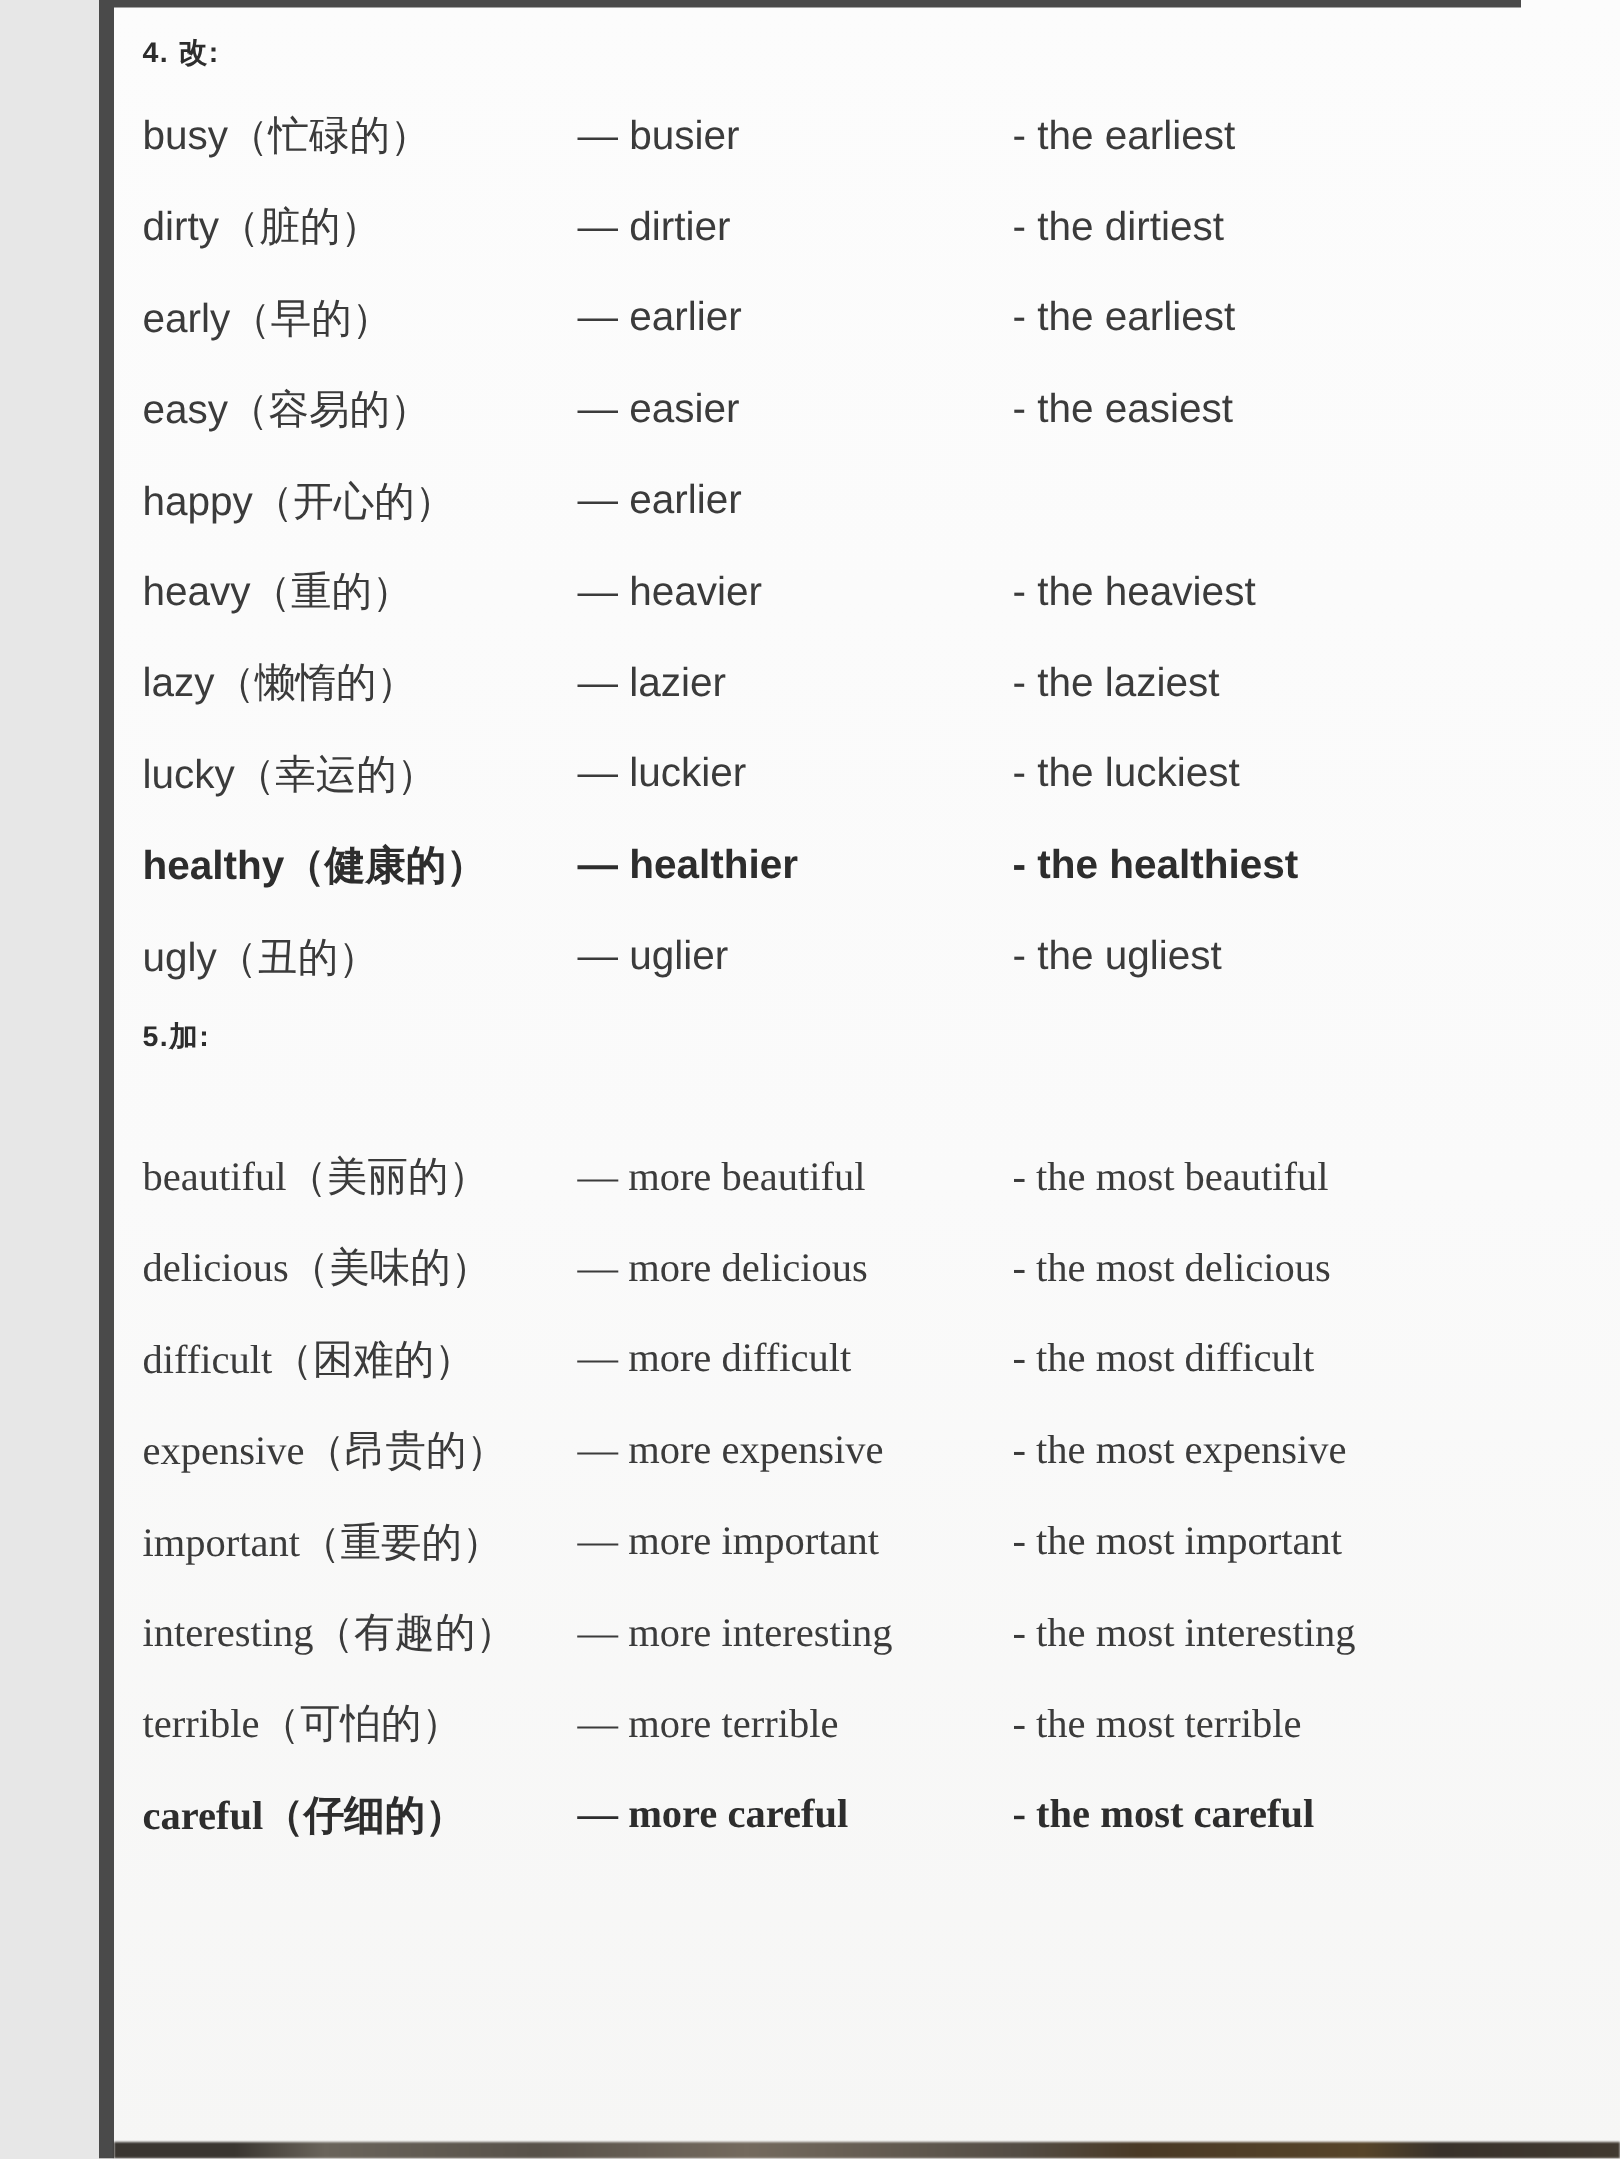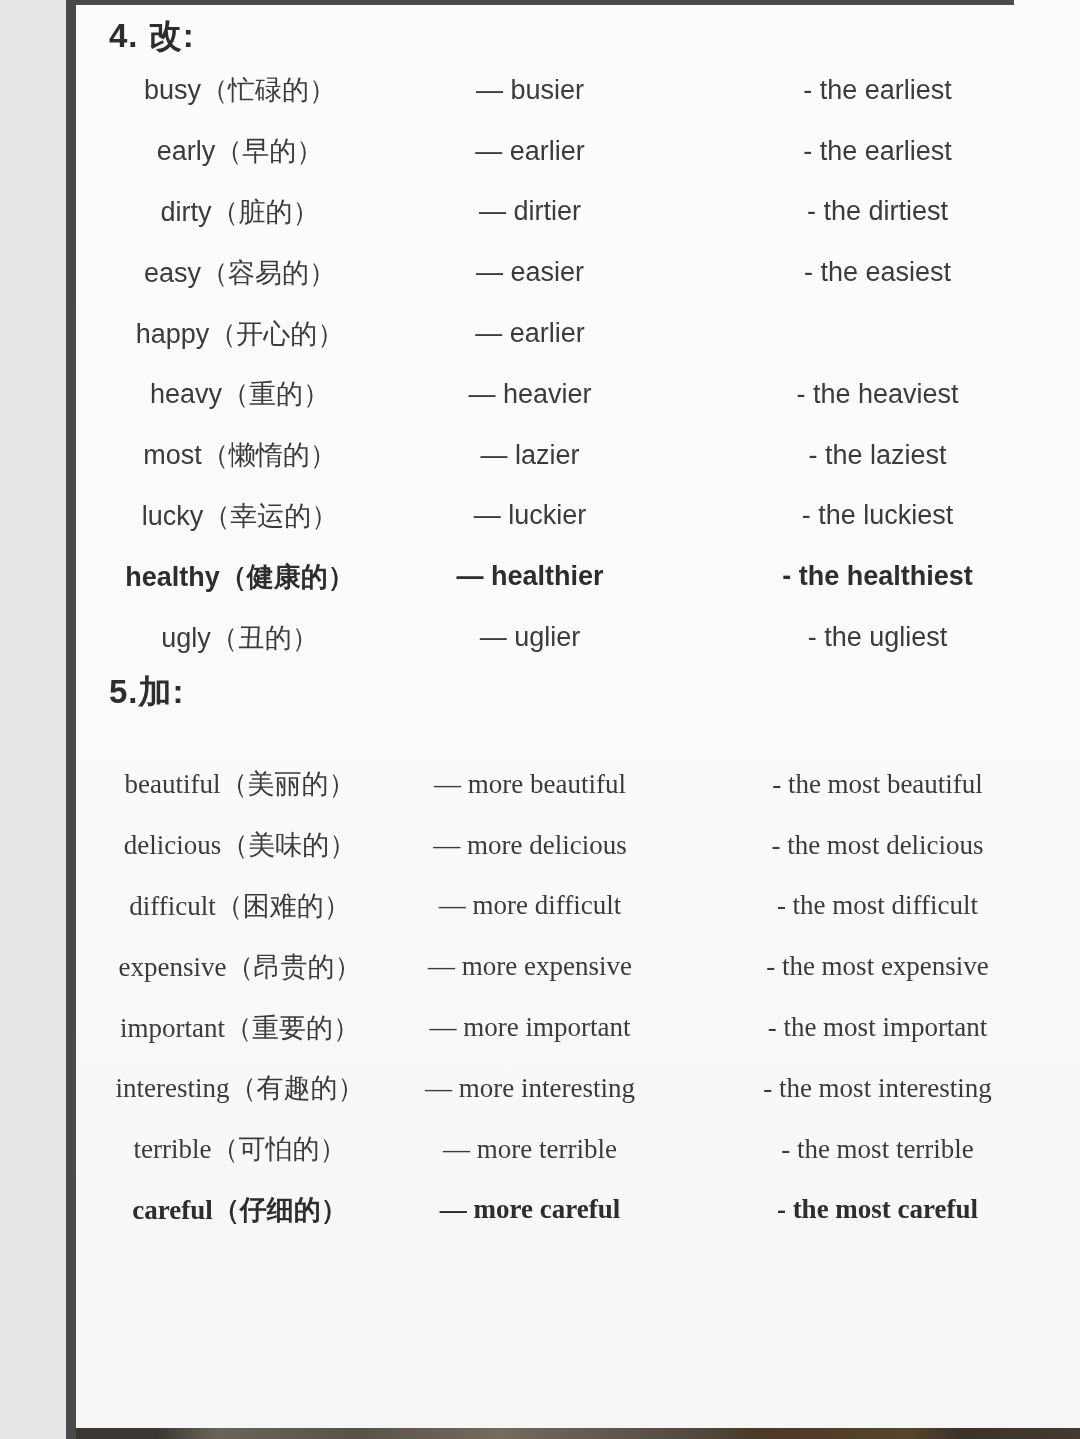--- a/index.html
+++ b/index.html
@@ -31,24 +31,24 @@
     left: -10px;
     width: 948px;
     height: 5px;
     background: var(--border, #4a4a4a);
   }
   #sections {
     padding-top: 12px;
   }
   .section-heading {
     margin: 0;
-    padding-left: 33px;
+    padding-left: 19px;
     height: 48px;
     line-height: 48px;
-    font-size: 33px;
+    font-size: 19px;
     font-weight: bold;
     color: var(--ink-bold, #2d2d2d);
     letter-spacing: 1px;
   }
   .word-section:nth-child(2) {
   }
   .word-section:nth-child(2) .rows {
     margin-top: 38px;
     font-family: Liberation Serif, serif;
   }
@@ -61,21 +61,20 @@
     font-size: 27px;
     color: var(--ink, #3b3b3b);
     white-space: nowrap;
   }
   .row.bold {
     font-weight: bold;
     color: var(--ink-bold, #2d2d2d);
   }
   .term, .comparative, .superlative {
     display: block;
-    text-align: center;
   }
   
   .bottom-strip {
     position: absolute;
     left: 0;
     right: 0;
     bottom: 0;
     height: 11px;
     background: linear-gradient(90deg,
       #3a3631 0%, #3a3631 8%,
@@ -95,50 +94,50 @@
   <section class="word-section">
     <h2 class="section-heading">4. 改:</h2>
     <div class="rows">
   <div class="row">
     <span class="term">busy（忙碌的）</span>
     <span class="comparative">— busier</span>
     <span class="superlative">- the earliest</span>
   </div>
 
   <div class="row">
+    <span class="term">dirty（脏的）</span>
+    <span class="comparative">— dirtier</span>
+    <span class="superlative">- the dirtiest</span>
+  </div>
+
+  <div class="row">
     <span class="term">early（早的）</span>
     <span class="comparative">— earlier</span>
     <span class="superlative">- the earliest</span>
   </div>
 
   <div class="row">
-    <span class="term">dirty（脏的）</span>
-    <span class="comparative">— dirtier</span>
-    <span class="superlative">- the dirtiest</span>
-  </div>
-
-  <div class="row">
     <span class="term">easy（容易的）</span>
     <span class="comparative">— easier</span>
     <span class="superlative">- the easiest</span>
   </div>
 
   <div class="row">
     <span class="term">happy（开心的）</span>
     <span class="comparative">— earlier</span>
   </div>
 
   <div class="row">
     <span class="term">heavy（重的）</span>
     <span class="comparative">— heavier</span>
     <span class="superlative">- the heaviest</span>
   </div>
 
   <div class="row">
-    <span class="term">most（懒惰的）</span>
+    <span class="term">lazy（懒惰的）</span>
     <span class="comparative">— lazier</span>
     <span class="superlative">- the laziest</span>
   </div>
 
   <div class="row">
     <span class="term">lucky（幸运的）</span>
     <span class="comparative">— luckier</span>
     <span class="superlative">- the luckiest</span>
   </div>
 

